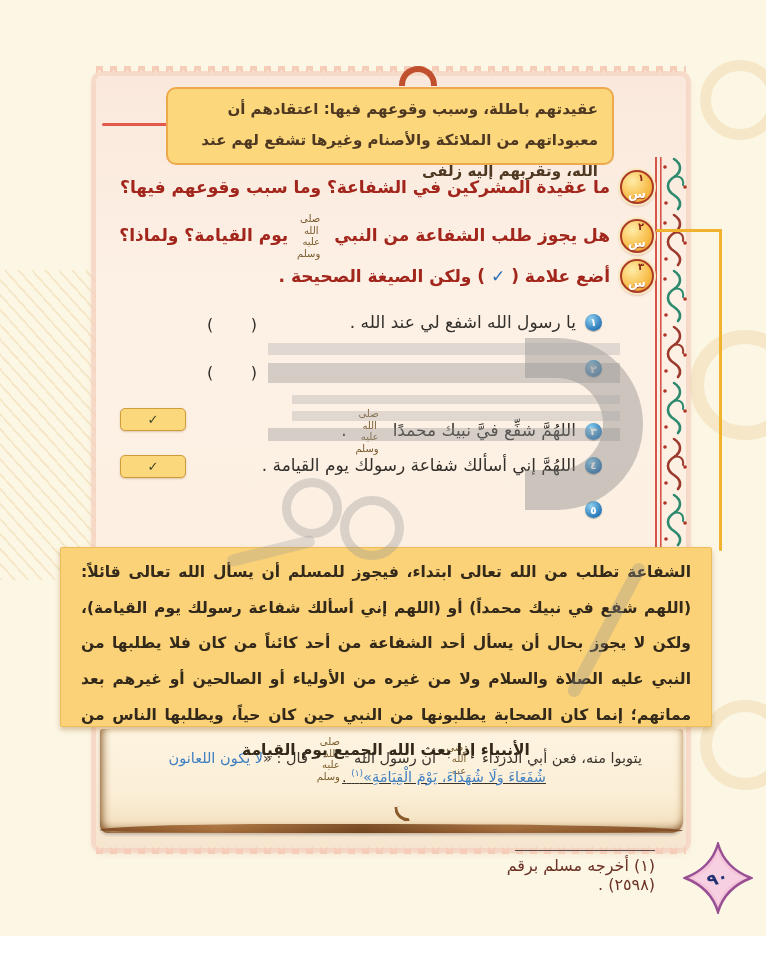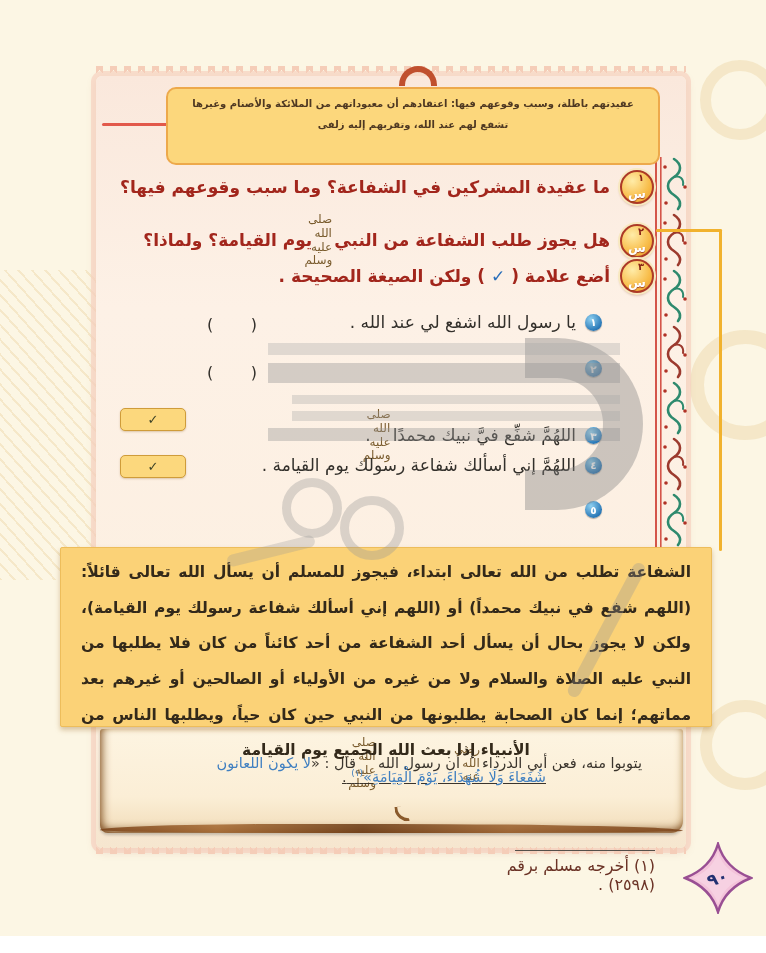--- a/index.html
+++ b/index.html
@@ -33,23 +33,23 @@
   .arch{position:absolute;left:399px;top:66px;width:38px;height:20px;z-index:3;
     border:6px solid #c0502e;border-bottom:none;border-radius:19px 19px 0 0;}
 
   
   .divider{position:absolute;left:102px;top:123px;width:66px;height:3px;background:#e2594b;border-radius:2px;z-index:3;}
 
   
   .orn-strip{position:absolute;left:654px;top:157px;z-index:3;}
 
   
-  .note-box{position:absolute;left:166px;top:87px;width:494px;height:78px;z-index:4;
+  .note-box{position:absolute;left:166px;top:87px;width:448px;height:78px;z-index:4;
     background:#fcd77c;border:2px solid #eda94b;border-radius:10px;
-    color:#4e3822;font-weight:700;font-size:10px;line-height:2.05;text-align:center;
+    color:#4e3822;font-weight:700;font-size:15px;line-height:2.05;
     padding:5px 14px;}
   .answer-box{position:absolute;left:60px;top:547px;width:652px;height:180px;z-index:4;
     background:#fbd277;border:1px solid #edbd5b;border-radius:2px;
     box-shadow:0 3px 5px rgba(150,100,30,.35);
     color:#33291a;font-weight:700;font-size:15.5px;line-height:2.3;
     text-align:justify;text-align-last:center;padding:7px 20px;}
 
   
   .conn-h{position:absolute;left:656px;top:229px;width:66px;height:3px;background:#f1b22d;z-index:5;border-radius:2px;}
   .conn-v{position:absolute;left:719px;top:229px;width:3px;height:322px;background:#f1b22d;z-index:5;border-radius:2px;}
@@ -71,22 +71,22 @@
     color:#fff;font-size:10.5px;font-weight:700;display:flex;align-items:center;justify-content:center;
     box-shadow:0 1px 1px rgba(0,0,0,.3);}
   .item-text{font-size:17px;color:#33302b;white-space:nowrap;}
   .blank{position:absolute;left:95px;top:3px;font-size:16px;color:#33302b;letter-spacing:2px;}
   .check-box{position:absolute;left:8px;top:0px;width:66px;height:23px;
     background:#fcd87d;border:1.6px solid #cf9c3a;border-radius:5px;
     display:flex;align-items:center;justify-content:center;
     font-size:13px;color:#3d4226;font-weight:700;box-shadow:0 1px 2px rgba(150,100,30,.3);}
 
   
-  .pbuh{display:inline-block;width:18px;font-size:12px;line-height:1.15;color:#7a5c2e;
-    text-align:center;vertical-align:middle;margin:0 2px;white-space:normal;font-weight:400;}
+  .pbuh{display:inline-block;width:18px;font-size:10px;line-height:1.15;color:#7a5c2e;
+    text-align:center;vertical-align:middle;margin:0 14px;white-space:normal;font-weight:400;}
 
   
   .parchment{position:absolute;left:100px;top:729px;width:583px;height:104px;z-index:2;
     background:linear-gradient(180deg,#fdf4e1,#fbeed6 65%,#f2ddba);
     border-radius:3px 3px 12px 8px;
     box-shadow:inset 0 -9px 10px -6px #7a4a22, inset 9px 0 10px -7px #8a5a2a, inset -6px 0 8px -6px #c29a60, 0 2px 3px rgba(0,0,0,.2);}
   .parch-edge{position:absolute;left:100px;top:824px;width:583px;height:9px;z-index:3;opacity:.85;
     background:linear-gradient(90deg,#7a4218,#a66a33 20%,#6b3a14 45%,#9c6230 70%,#7a4218);
     border-radius:40% 60% 50% 50%/80% 90% 30% 40%;}
   .curl{position:absolute;left:395px;top:806px;width:14px;height:16px;z-index:3;

